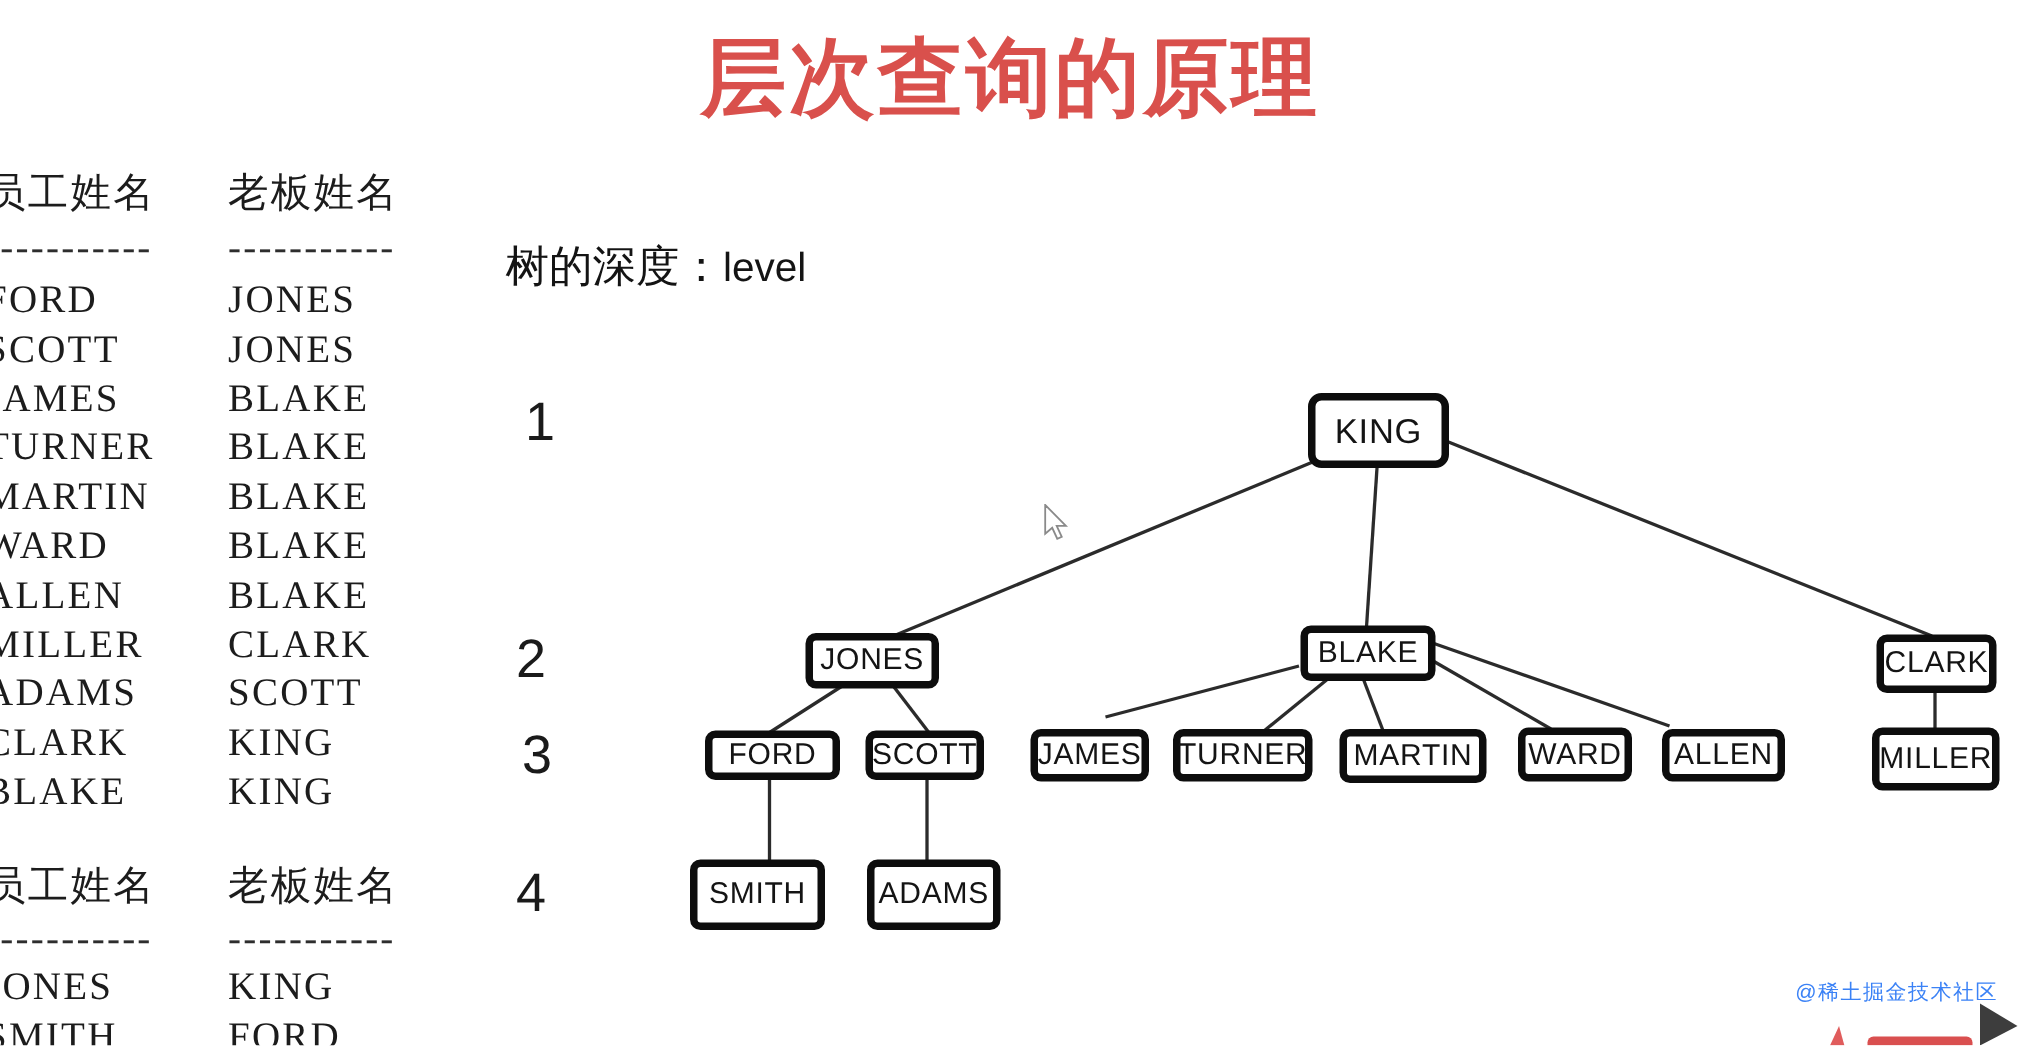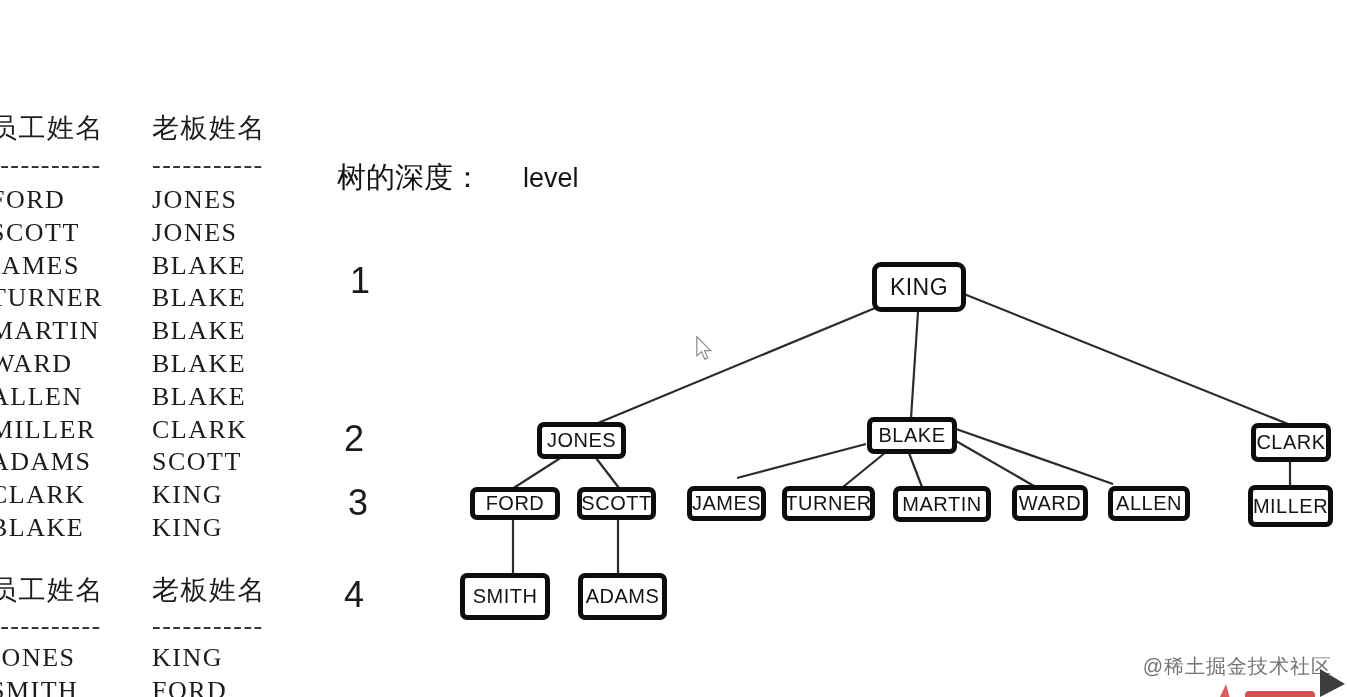--- a/index.html
+++ b/index.html
@@ -19,49 +19,50 @@
   .trow{white-space:nowrap;height:32.8px;line-height:32.8px;}
   .thead{height:44px;line-height:44px;font-size:27px;}
   .tsep{height:34px;line-height:30px;color:#2d2d2d;letter-spacing:1px;}
   .t2 .tsep{height:30px;line-height:28px;}
   .tcell{display:inline-block;letter-spacing:1.5px;}
   .tcell.c0{width:162px;}
 
   
   .depth{position:absolute;left:337px;top:158px;font-size:29px;color:#141414;}
   .depth .cn{font-family:"Liberation Serif","DejaVu Serif",serif;text-align:center;}
-  .depth .en{font-family:"Liberation Sans",sans-serif;font-size:27px;margin-left:41px;}
+  .depth .en{font-family:"Liberation Sans",sans-serif;font-size:27px;}
 
   
   .lvl{position:absolute;font-size:36px;color:#1a1a1a;font-family:"Liberation Sans",sans-serif;}
 
   
   svg.edges{position:absolute;left:0;top:0;}
   .node{position:absolute;box-sizing:border-box;background:#fff;border:5px solid #0d0d0d;
         border-radius:7px;display:flex;align-items:center;justify-content:center;
         font-size:20px;letter-spacing:0.5px;color:#141414;font-family:"Liberation Sans",sans-serif;}
   .node.big{font-size:23px;border-radius:9px;}
 
   
   .cursor{position:absolute;left:694px;top:336px;}
 
   
-  .watermark{position:absolute;top:653px;right:15px;font-size:20px;letter-spacing:1px;color:#737373;}
+  .watermark{position:absolute;top:653px;right:15px;font-size:14px;letter-spacing:1px;color:#3b82f6;}
   .play-btn{position:absolute;right:2px;bottom:0;width:0;height:0;
             border-left:25px solid #3d3d3d;border-top:15px solid transparent;border-bottom:13px solid transparent;}
   .logo-clip{position:absolute;left:1205px;top:682px;width:112px;height:15px;overflow:hidden;}
   .logo-flame{position:absolute;left:6px;top:2px;width:24px;height:26px;background:#e05c5c;
               clip-path:polygon(55% 0,100% 100%,20% 100%);transform:skewX(-8deg);}
   .logo-bar{position:absolute;left:40px;top:9px;width:70px;height:16px;border-radius:4px;background:#d94f4f;}
 </style>
 </head>
 <body>
 
 <div class="stage">
 
+  <div class="title">层次查询的原理</div>
 
   <div class="lefttable t1">
       <div class="trow thead"><span class="tcell c0">员工姓名</span><span class="tcell c1">老板姓名</span></div>
       <div class="trow tsep"><span class="tcell c0">-----------</span><span class="tcell c1">-----------</span></div>
       <div class="trow "><span class="tcell c0">FORD</span><span class="tcell c1">JONES</span></div>
       <div class="trow "><span class="tcell c0">SCOTT</span><span class="tcell c1">JONES</span></div>
       <div class="trow "><span class="tcell c0">JAMES</span><span class="tcell c1">BLAKE</span></div>
       <div class="trow "><span class="tcell c0">TURNER</span><span class="tcell c1">BLAKE</span></div>
       <div class="trow "><span class="tcell c0">MARTIN</span><span class="tcell c1">BLAKE</span></div>
       <div class="trow "><span class="tcell c0">WARD</span><span class="tcell c1">BLAKE</span></div>

